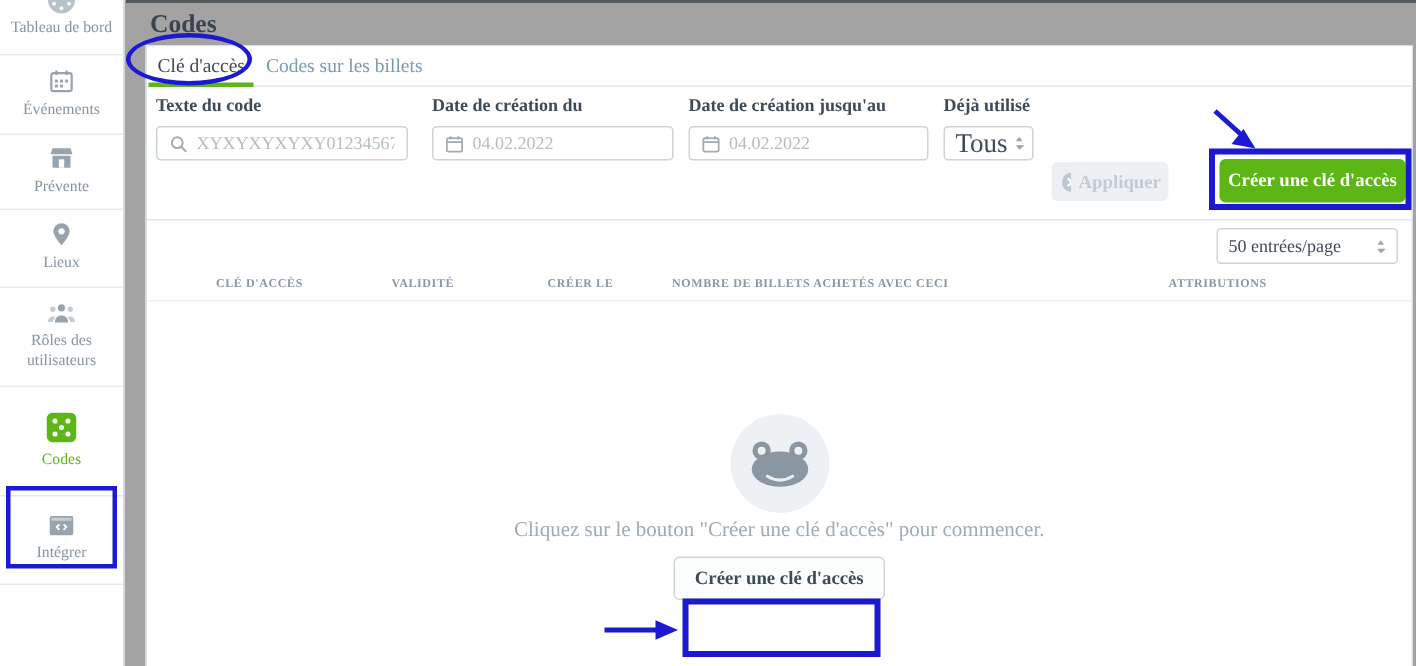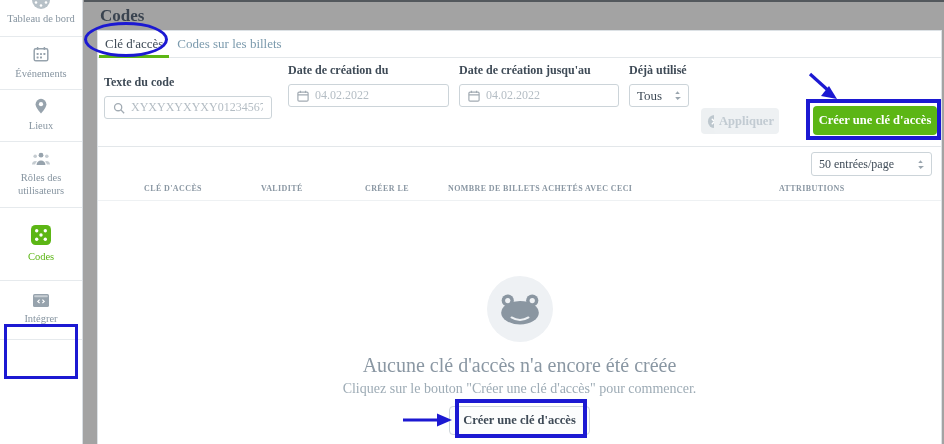--- a/index.html
+++ b/index.html
@@ -30,32 +30,32 @@
 
   .tabbar{ position:absolute; left:0; top:0; right:0; height:27px;
     border-bottom:1px solid #e3e7ea; display:flex; background:#fff; }
   .tab{ font-size:13px; display:flex; align-items:center; padding:0 7px;
     color:#7b9aad; cursor:pointer; position:relative; white-space:nowrap; }
   .tab.active{ color:#3e4a56; }
   .tab.active::after{ content:""; position:absolute; left:1px; right:1px; bottom:-1px;
     height:3px; background:#5cb615; }
 
   .fgroup{ position:absolute; top:32px; }
-  .fg1{ left:6px;  width:168px;margin-top:12px; } .fg2{ left:190px; width:161px; }
+  .fg1{ left:6px;  width:168px; } .fg2{ left:190px; width:161px; }
   .fg3{ left:361px; width:160px; } .fg4{ left:531px; width:60px; }
   .flabel{ font-size:12px; font-weight:700; color:#3e4a56; display:block;
     margin-bottom:6px; white-space:nowrap; }
   .finput{ display:flex; align-items:center; gap:6px; height:23px;
     border:1px solid #ccd4d9; border-radius:3px; padding:0 8px; background:#fff; }
   .finput input{ border:none; outline:none; font-size:12px; color:#3e4a56; width:100%;
     font-family:inherit; background:transparent; }
   .finput input::placeholder{ color:#b4bdc4; }
   .fselect{ display:flex; align-items:center; justify-content:space-between; gap:4px;
     height:23px; border:1px solid #ccd4d9; border-radius:3px; padding:0 7px;
-    font-size:13px; color:#3e4a56; background:#fff; cursor:pointer; white-space:nowrap; }
+    font-size:18px; color:#3e4a56; background:#fff; cursor:pointer; white-space:nowrap; }
 
   .btn-clear{ position:absolute; left:603px; top:77px; width:27px; height:26px;
     background:#edf0f2; border:none; border-radius:4px; display:flex; align-items:center;
     justify-content:center; cursor:pointer; }
   .btn-apply{ position:absolute; left:616px; top:77px; width:65px; height:26px;
     background:#eef1f3; color:#c2cbd2; font-weight:700; font-size:12.5px;
     border:none; border-radius:4px; font-family:inherit; }
   .btn-create{ position:absolute; left:715px; top:75px; width:124px; height:29px;
     background:#5cb615; color:#fff; font-weight:700; font-size:12.5px;
     border:none; border-radius:4px; cursor:pointer; font-family:inherit; white-space:nowrap; }
@@ -114,20 +114,30 @@
               <rect x="3.6" y="7" width="2" height="2" rx=".4"></rect>
               <rect x="7" y="7" width="2" height="2" rx=".4"></rect>
               <rect x="10.4" y="7" width="2" height="2" rx=".4"></rect>
               <rect x="3.6" y="10.4" width="2" height="2" rx=".4"></rect>
               <rect x="7" y="10.4" width="2" height="2" rx=".4"></rect>
             </g>
           </svg>
       </span>
       <span class="side-label">Événements</span>
     </div>
+    <div class="side-item si-3">
+      <span class="icon">
+        <svg width="16" height="16" viewBox="0 0 16 16" fill="#97a3ad">
+            <path d="M2 1.8h12l1.3 4H.7z"></path>
+            <path d="M2 6.9h12V14a.8.8 0 0 1-.8.8H2.8A.8.8 0 0 1 2 14z"></path>
+            <rect x="6.2" y="9.2" width="3.6" height="5.6" fill="#fff"></rect>
+          </svg>
+      </span>
+      <span class="side-label">Prévente</span>
+    </div>
     <div class="side-item si-4">
       <span class="icon">
         <svg width="16" height="16" viewBox="0 0 16 16">
             <path d="M8 .8a5.4 5.4 0 0 1 5.4 5.4C13.4 10 8 15.4 8 15.4S2.6 10 2.6 6.2A5.4 5.4 0 0 1 8 .8z" fill="#97a3ad"></path>
             <circle cx="8" cy="6.2" r="2.1" fill="#fff"></circle>
           </svg>
       </span>
       <span class="side-label">Lieux</span>
     </div>
     <div class="side-item si-6">
@@ -279,21 +289,20 @@
             <svg width="42" height="32" viewBox="0 0 44 34">
                 <ellipse cx="22" cy="21" rx="20" ry="12.5" fill="#8a96a1"></ellipse>
                 <circle cx="9" cy="8" r="6.5" fill="#8a96a1"></circle>
                 <circle cx="35" cy="8" r="6.5" fill="#8a96a1"></circle>
                 <circle cx="9" cy="8" r="2.8" fill="#eef1f4"></circle>
                 <circle cx="35" cy="8" r="2.8" fill="#eef1f4"></circle>
                 <path d="M13 26q9 5.5 18 0" stroke="#eef1f4" stroke-width="2.2" fill="none" stroke-linecap="round"></path>
               </svg>
           </span>
         </div>
-        <div class="empty-title">Aucune clé d'accès n'a encore été créée</div>
         <div class="empty-sub">Cliquez sur le bouton "Créer une clé d'accès" pour commencer.</div>
         <button class="btn-create-empty">Créer une clé d'accès</button>
       </div>
     </div>
   </div>
 
   <div class="ann ann-codes"></div>
   <div class="ann ann-ellipse"></div>
   <div class="ann ann-create"></div>
   <div class="ann ann-empty-btn"></div>

